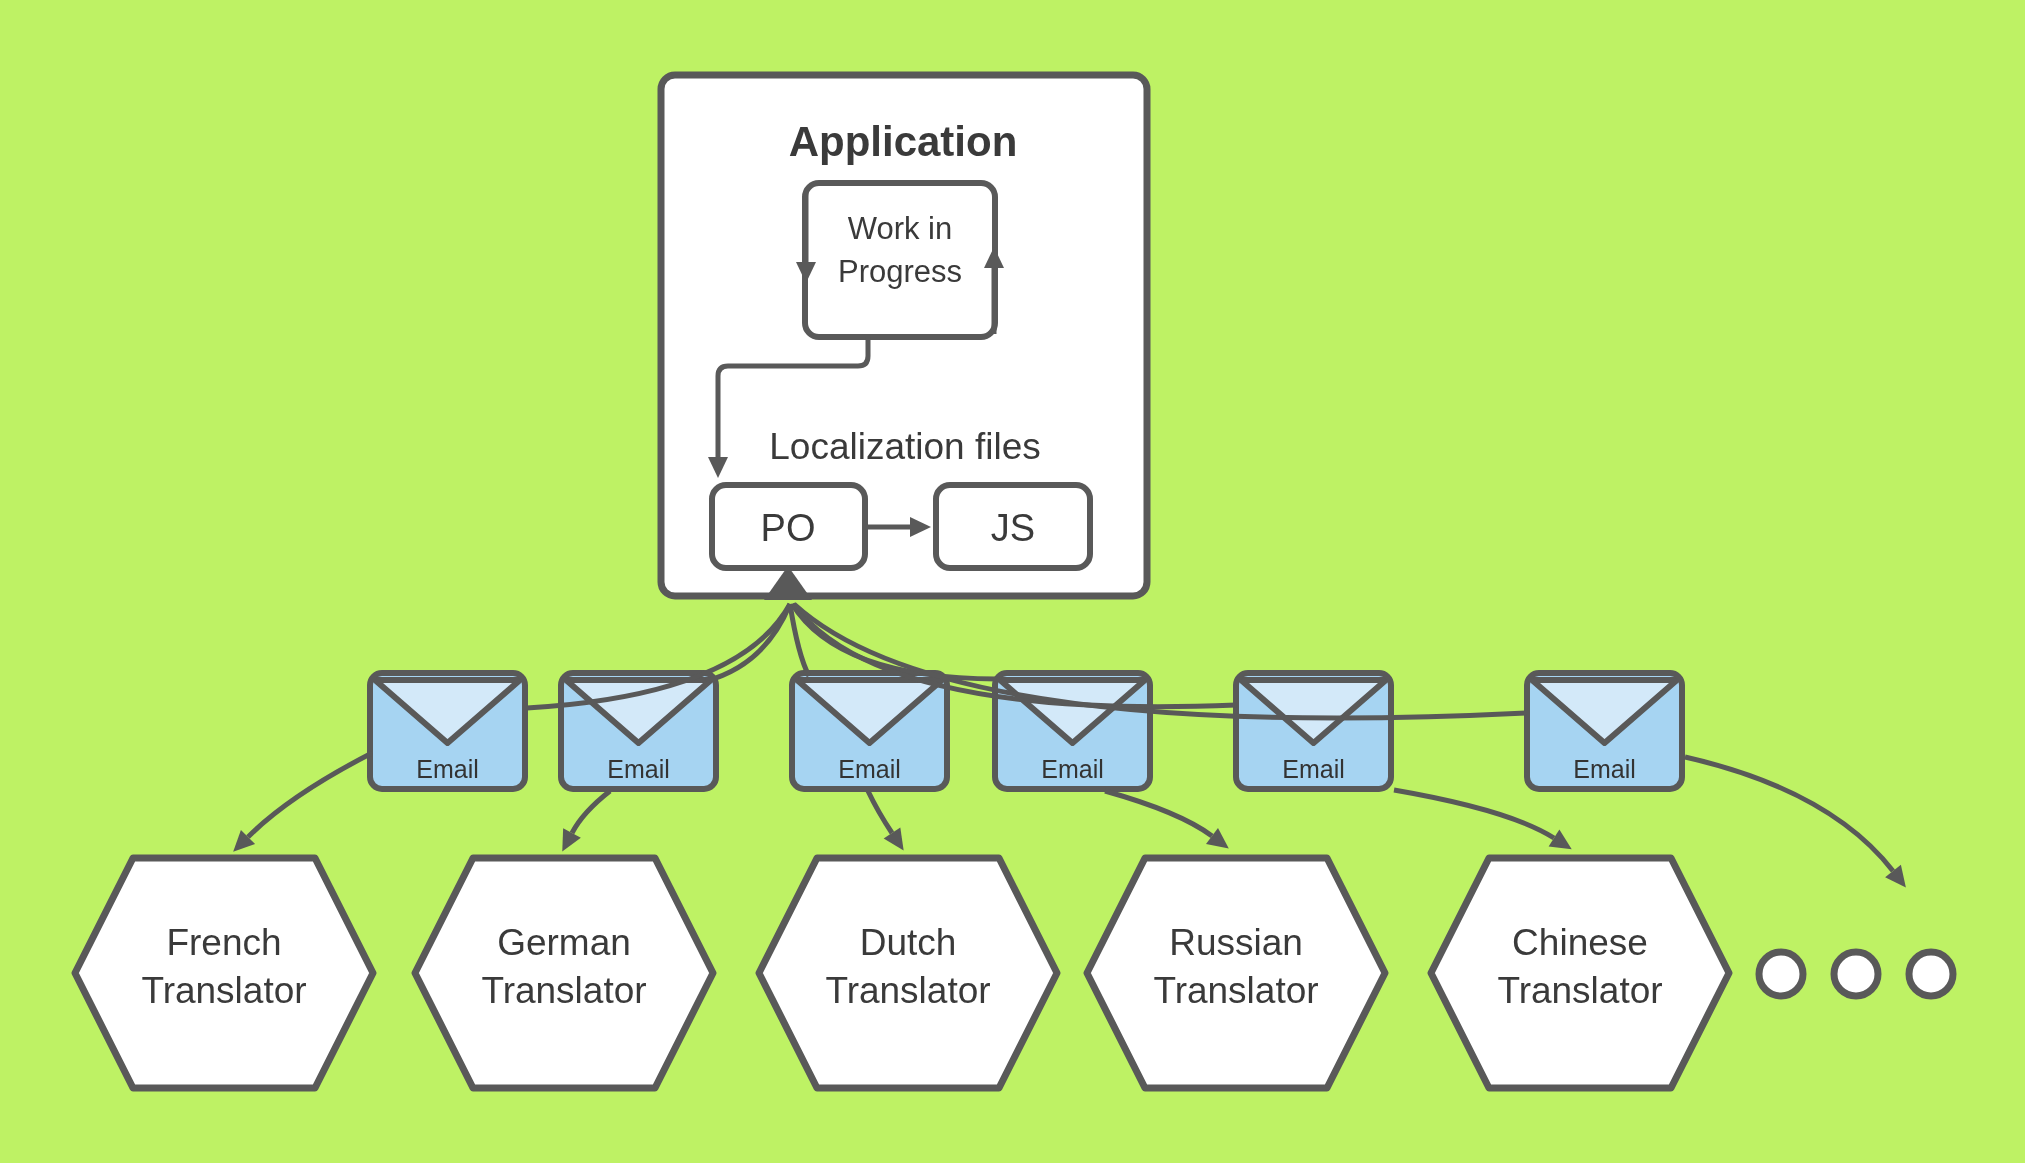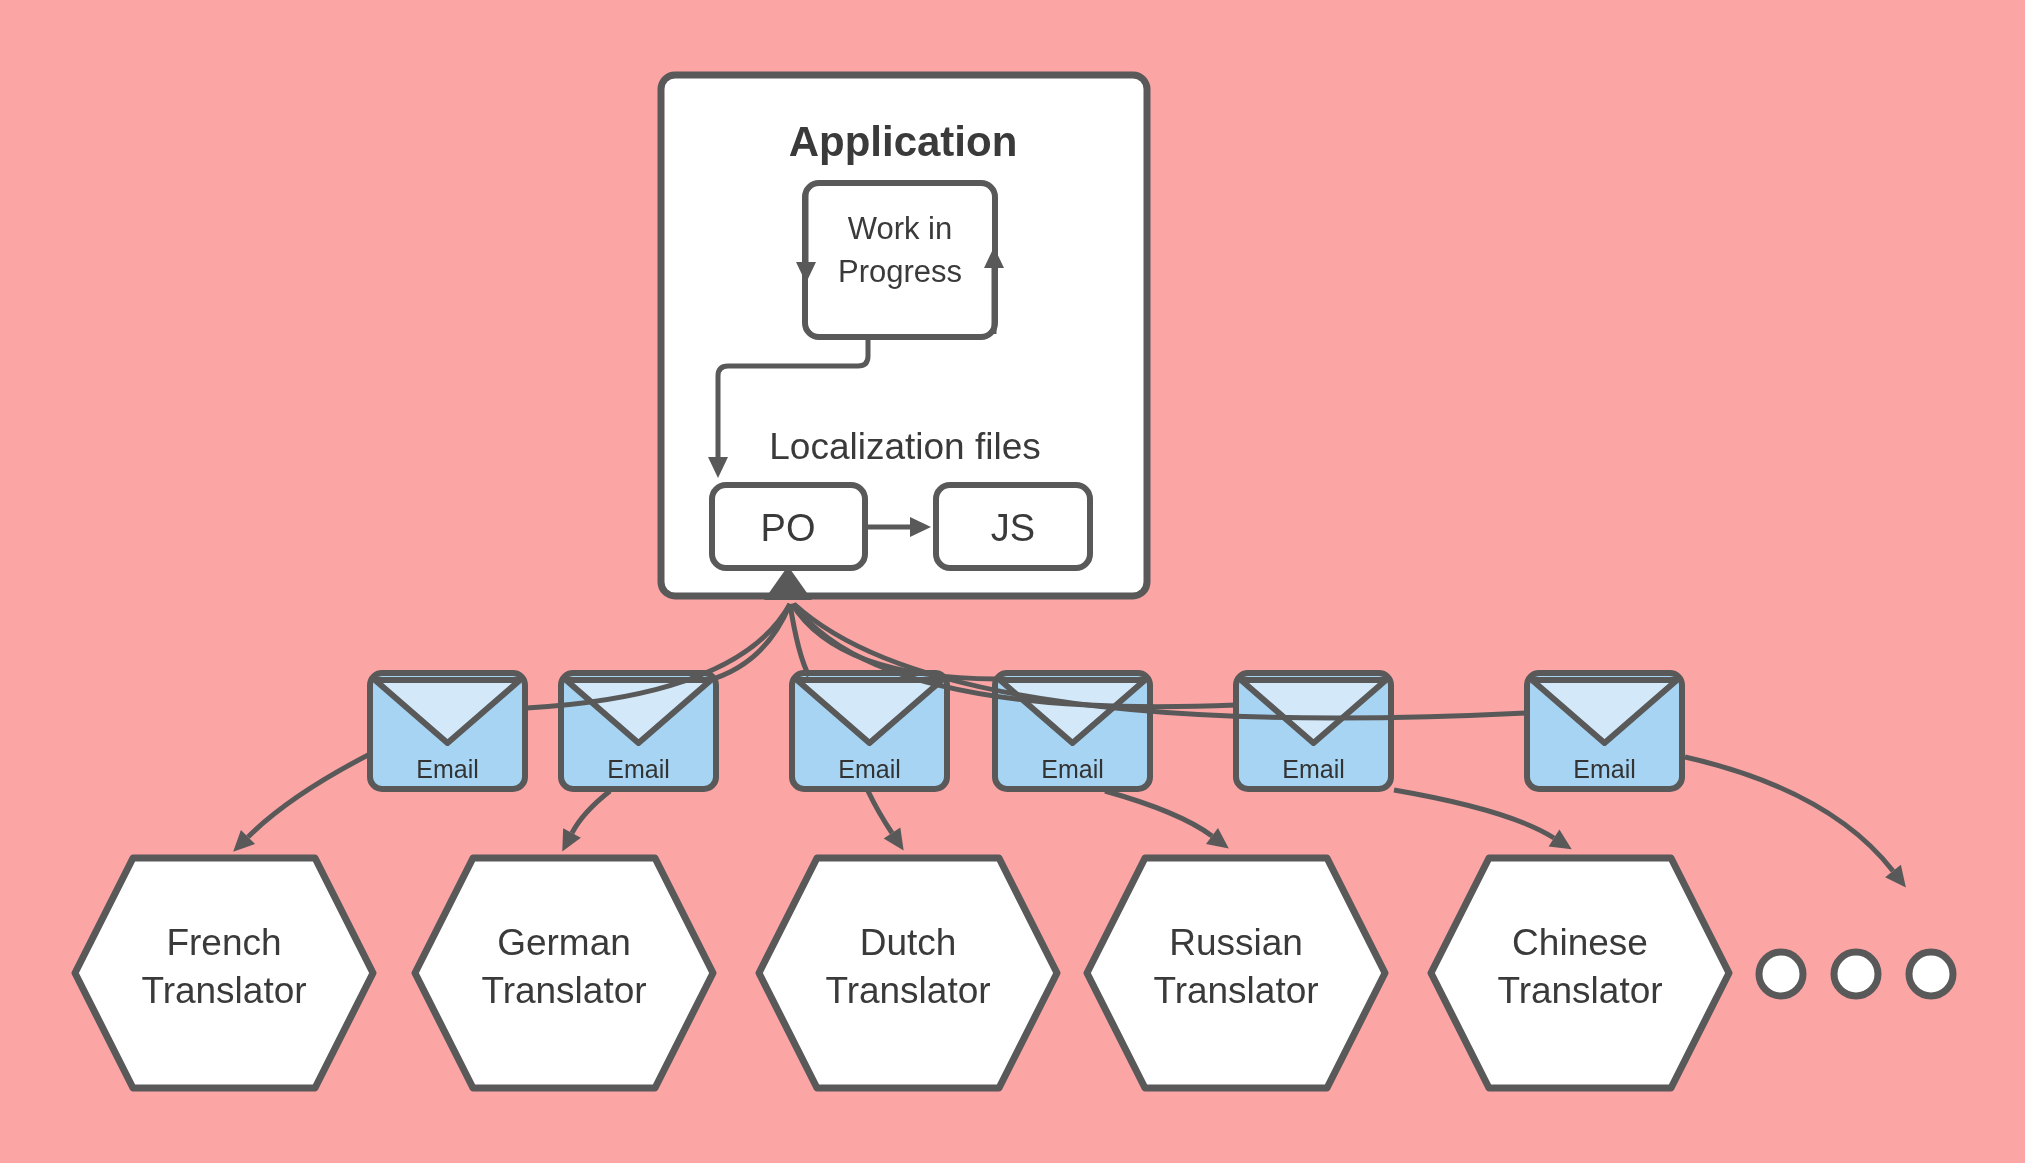--- a/index.html
+++ b/index.html
@@ -4,21 +4,21 @@
 <style>
   html, body {
     margin: 0;
     padding: 0;
     background: #ffffff;
     font-family: "Liberation Sans", sans-serif;
   }
   .canvas-wrap {
     width: 2025px;
     height: 1163px;
-    background: #fca5a5;
+    background: #bef264;
     position: relative;
   }
   svg { display: block; }
   .node-box   { fill: #ffffff; stroke: #595959; }
   .edge       { fill: none; stroke: #595959; stroke-width: 5; }
   .lbl        { fill: #3a3a3a; }
   .lbl-title  { font-size: 42px; font-weight: bold; }
   .lbl-md     { font-size: 31px; }
   .lbl-lg     { font-size: 37px; }
   .lbl-box    { font-size: 38px; }

